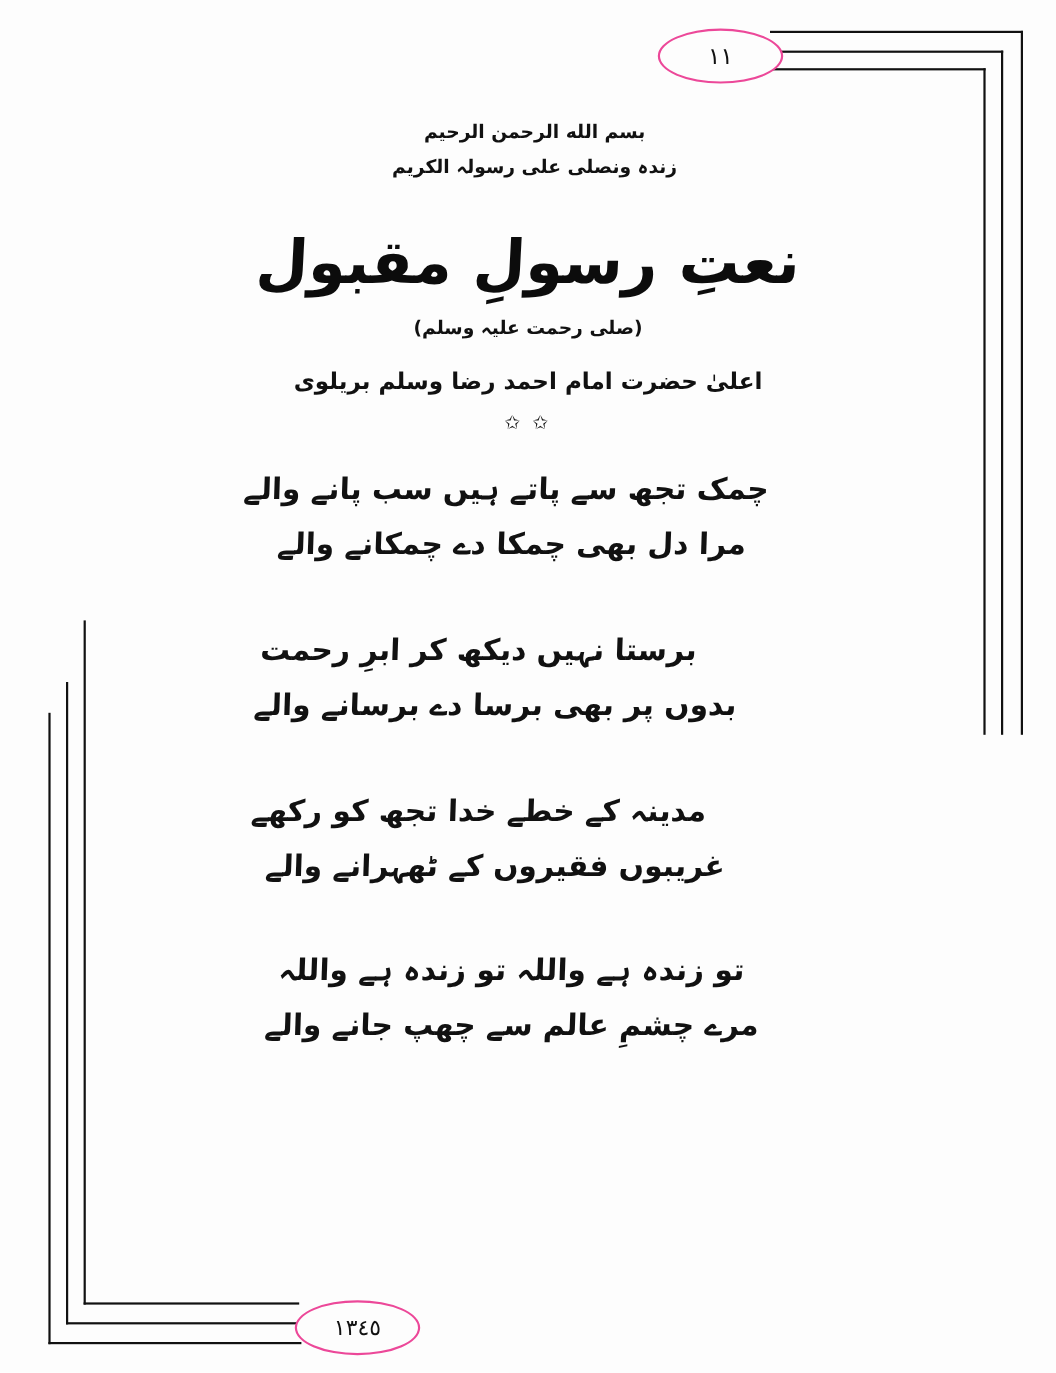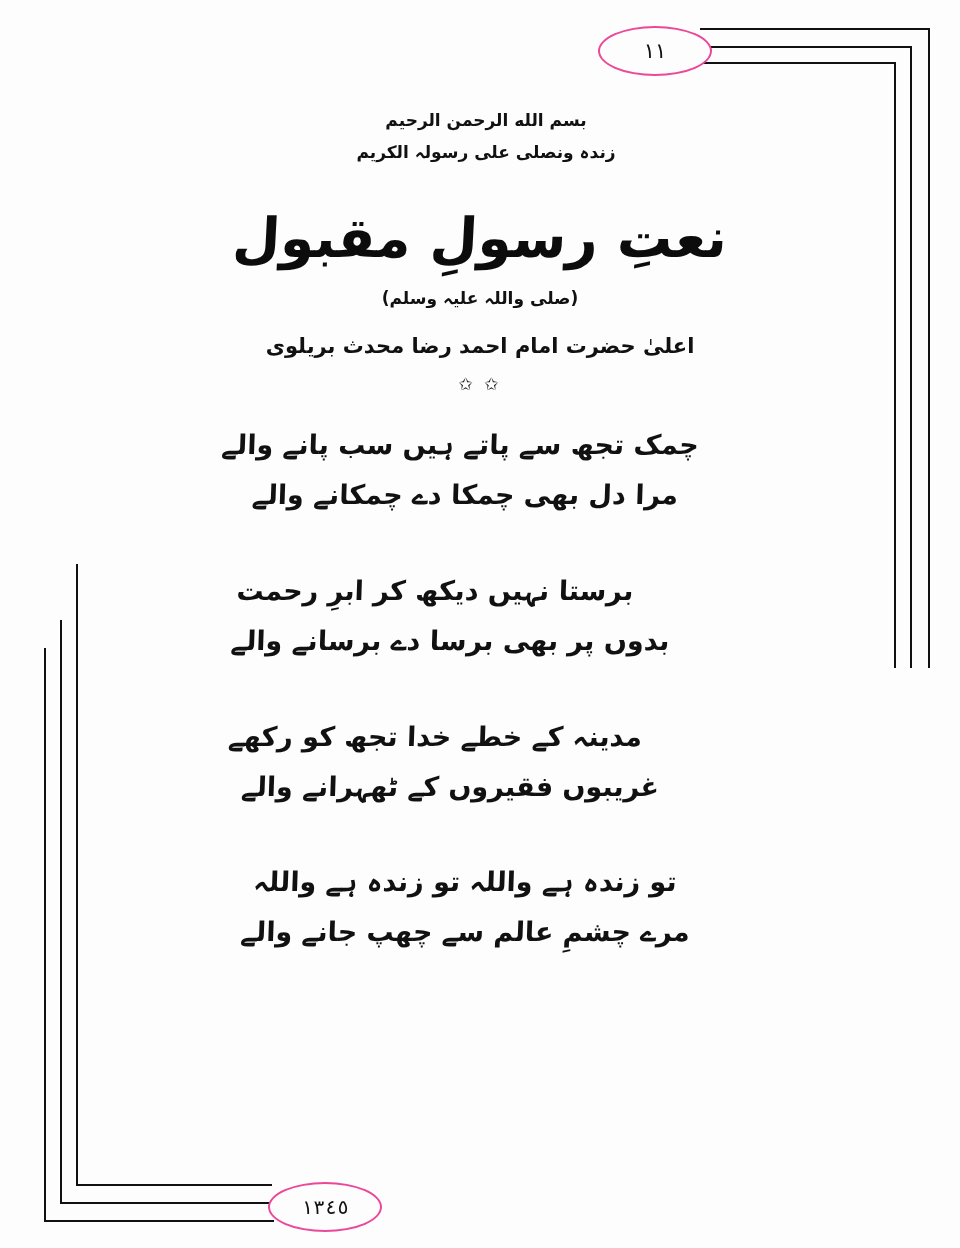--- a/index.html
+++ b/index.html
@@ -51,21 +51,20 @@
     width: 110px;
     height: 46px;
     font-size: 21px;
   }
   #oval-bottom {
     left: 268px;
     top: 1182px;
     width: 110px;
     height: 46px;
     font-size: 20px;
-    font-family: Liberation Mono, monospace;
   }
 
   
   .content {
     position: absolute;
     left: 0;
     top: 0;
     width: 960px;
     text-align: center;
     direction: rtl;
@@ -165,23 +164,23 @@
 
   <div class="content">
 
     <div class="basmala">
       <div>بسم الله الرحمن الرحيم</div>
       <div>زندہ ونصلی علی رسولہ الکریم</div>
     </div>
 
     <div class="title">نعتِ رسولِ مقبول</div>
 
-    <div class="salutation">(صلی واللہ علیہ وسلم)</div>
-
-    <div class="author">اعلیٰ حضرت امام احمد رضا محدث بریلوی</div>
+    <div class="salutation">(صلی رحمت علیہ وسلم)</div>
+
+    <div class="author">اعلیٰ حضرت امام احمد رضا وسلم بریلوی</div>
 
     <div class="stars">✩ ✩</div>
 
     <div class="verses">
 
       <div class="couplet c1">
         <div class="line indent-a">چمک تجھ سے پاتے ہیں سب پانے والے</div>
         <div class="line indent-b">مرا دل بھی چمکا دے چمکانے والے</div>
       </div>
 

